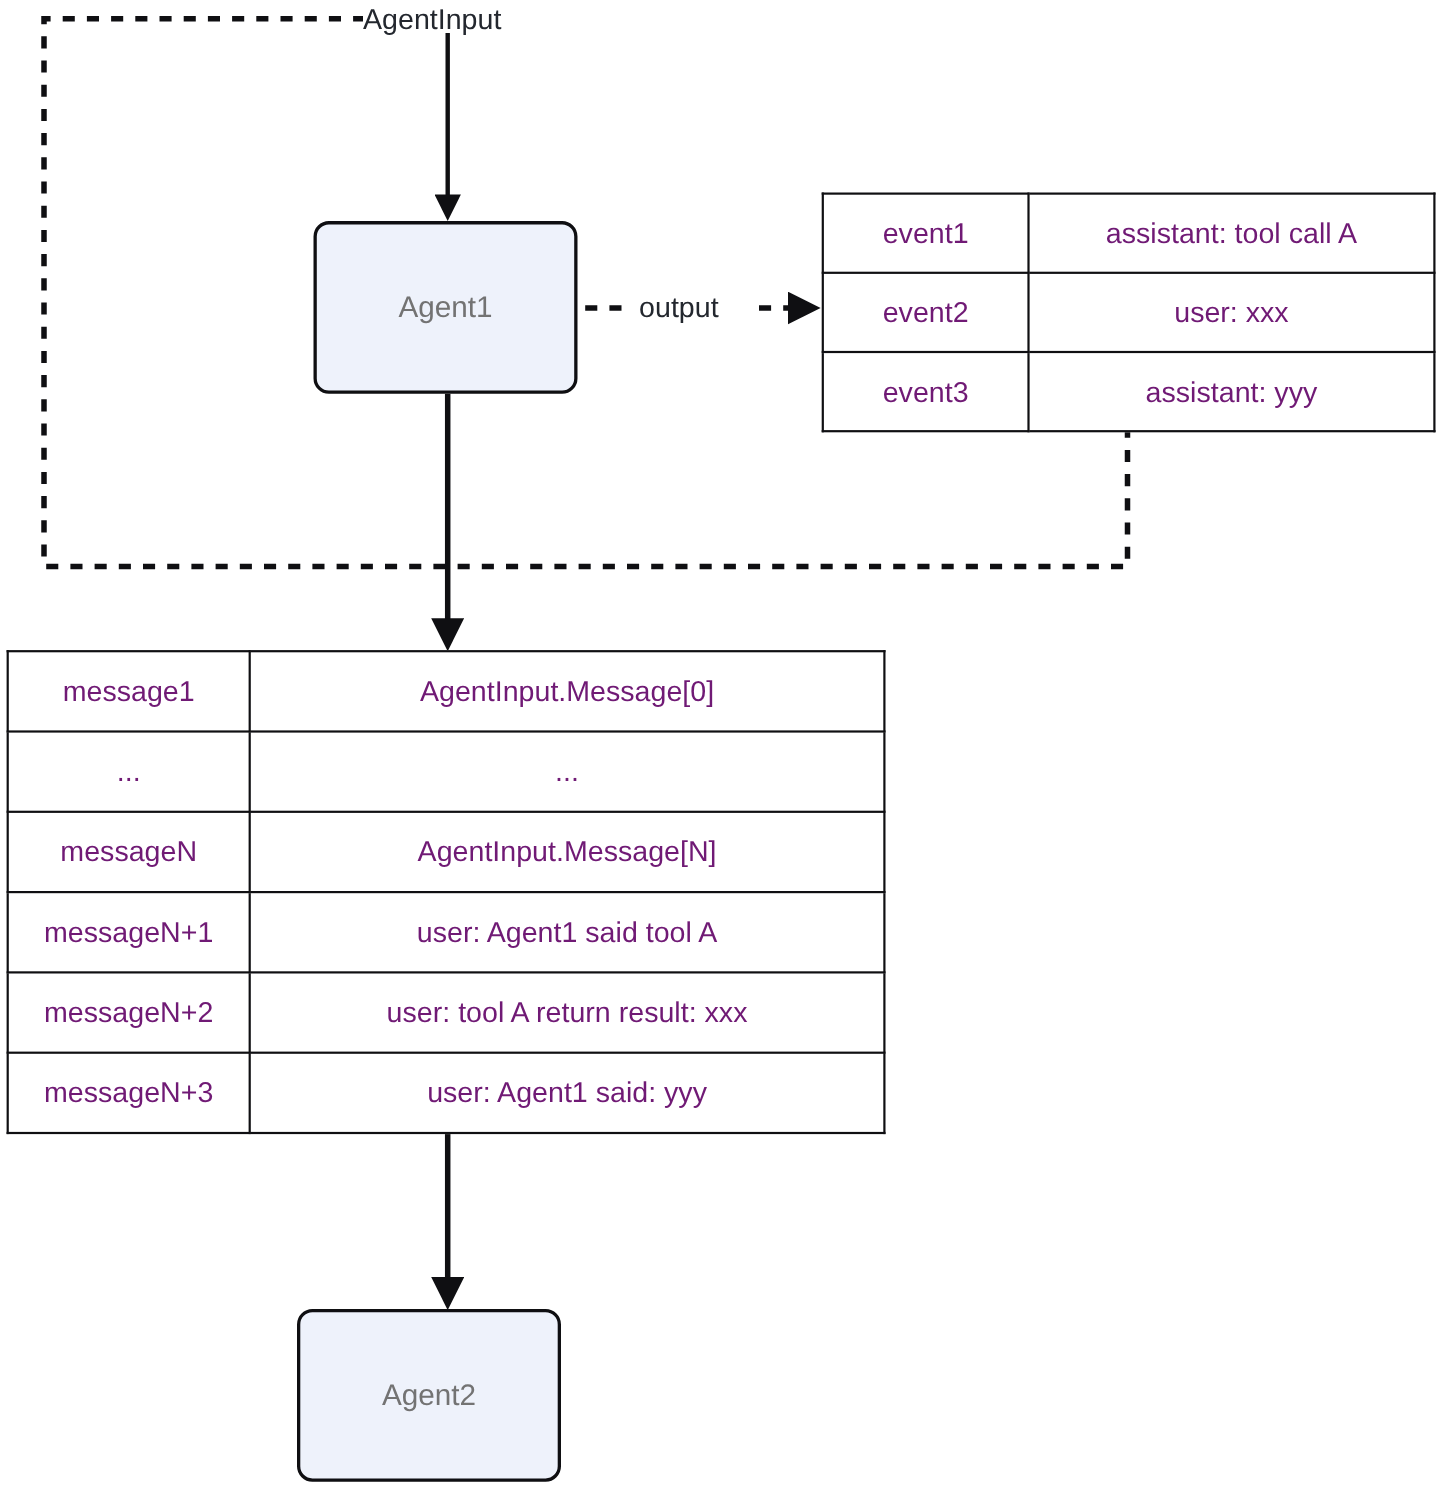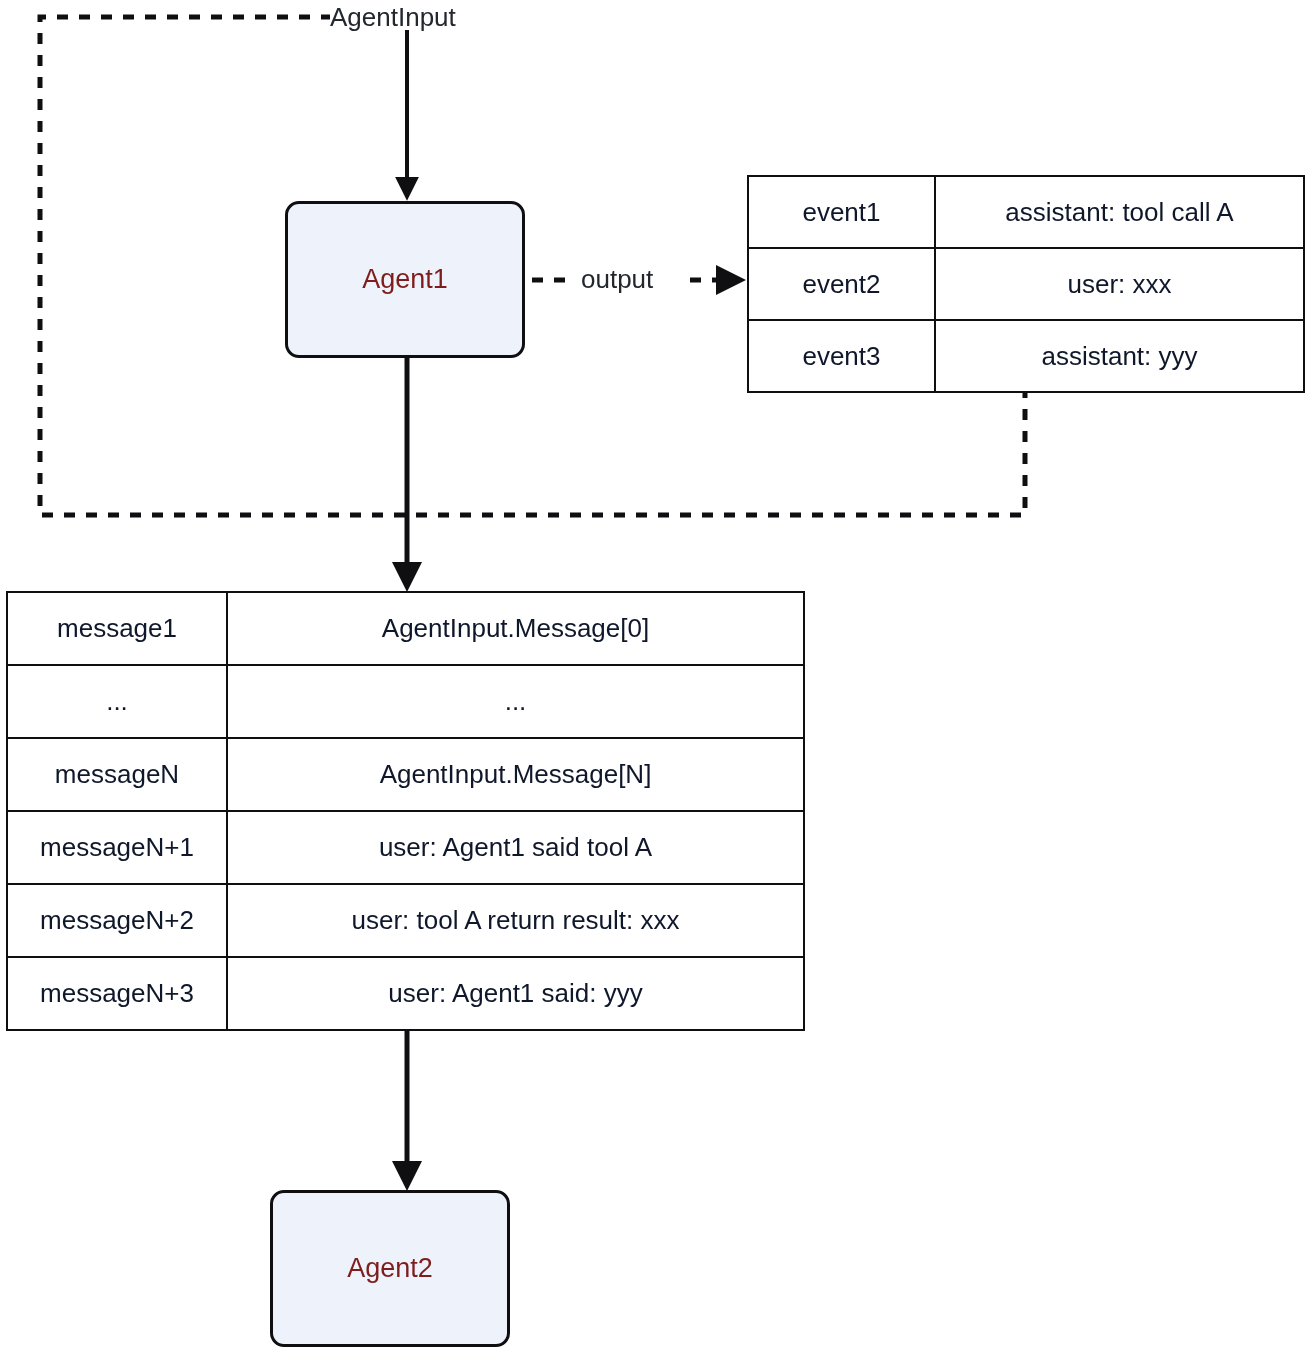--- a/index.html
+++ b/index.html
@@ -28,21 +28,21 @@
   
   .node {
     position: absolute;
     box-sizing: border-box;
     background: #eef2fb;
     border: 3px solid #0f0f12;
     border-radius: 14px;
     display: flex;
     align-items: center;
     justify-content: center;
-    color: #7f1d1d;
+    color: #737373;
     font-size: 27px;
     font-family: "Liberation Sans", sans-serif;
   }
   #node-agent1 { left: 285px; top: 201px; width: 240px; height: 157px; }
   #node-agent2 { left: 270px; top: 1190px; width: 240px; height: 157px; }
 
   
   .edge-label {
     position: absolute;
     color: #23272e;
@@ -58,21 +58,21 @@
     position: absolute;
     box-sizing: border-box;
     border-collapse: collapse;
     background: #ffffff;
     table-layout: fixed;
   }
   .grid-table td {
     border: 2px solid #0f0f12;
     text-align: center;
     vertical-align: middle;
-    color: #0f172a;
+    color: #701a75;
     font-size: 26px;
     font-family: "Liberation Sans", sans-serif;
     padding: 0 6px;
     overflow: hidden;
     white-space: nowrap;
   }
   #table-events {
     left: 747px;
     top: 175px;
     width: 558px;

